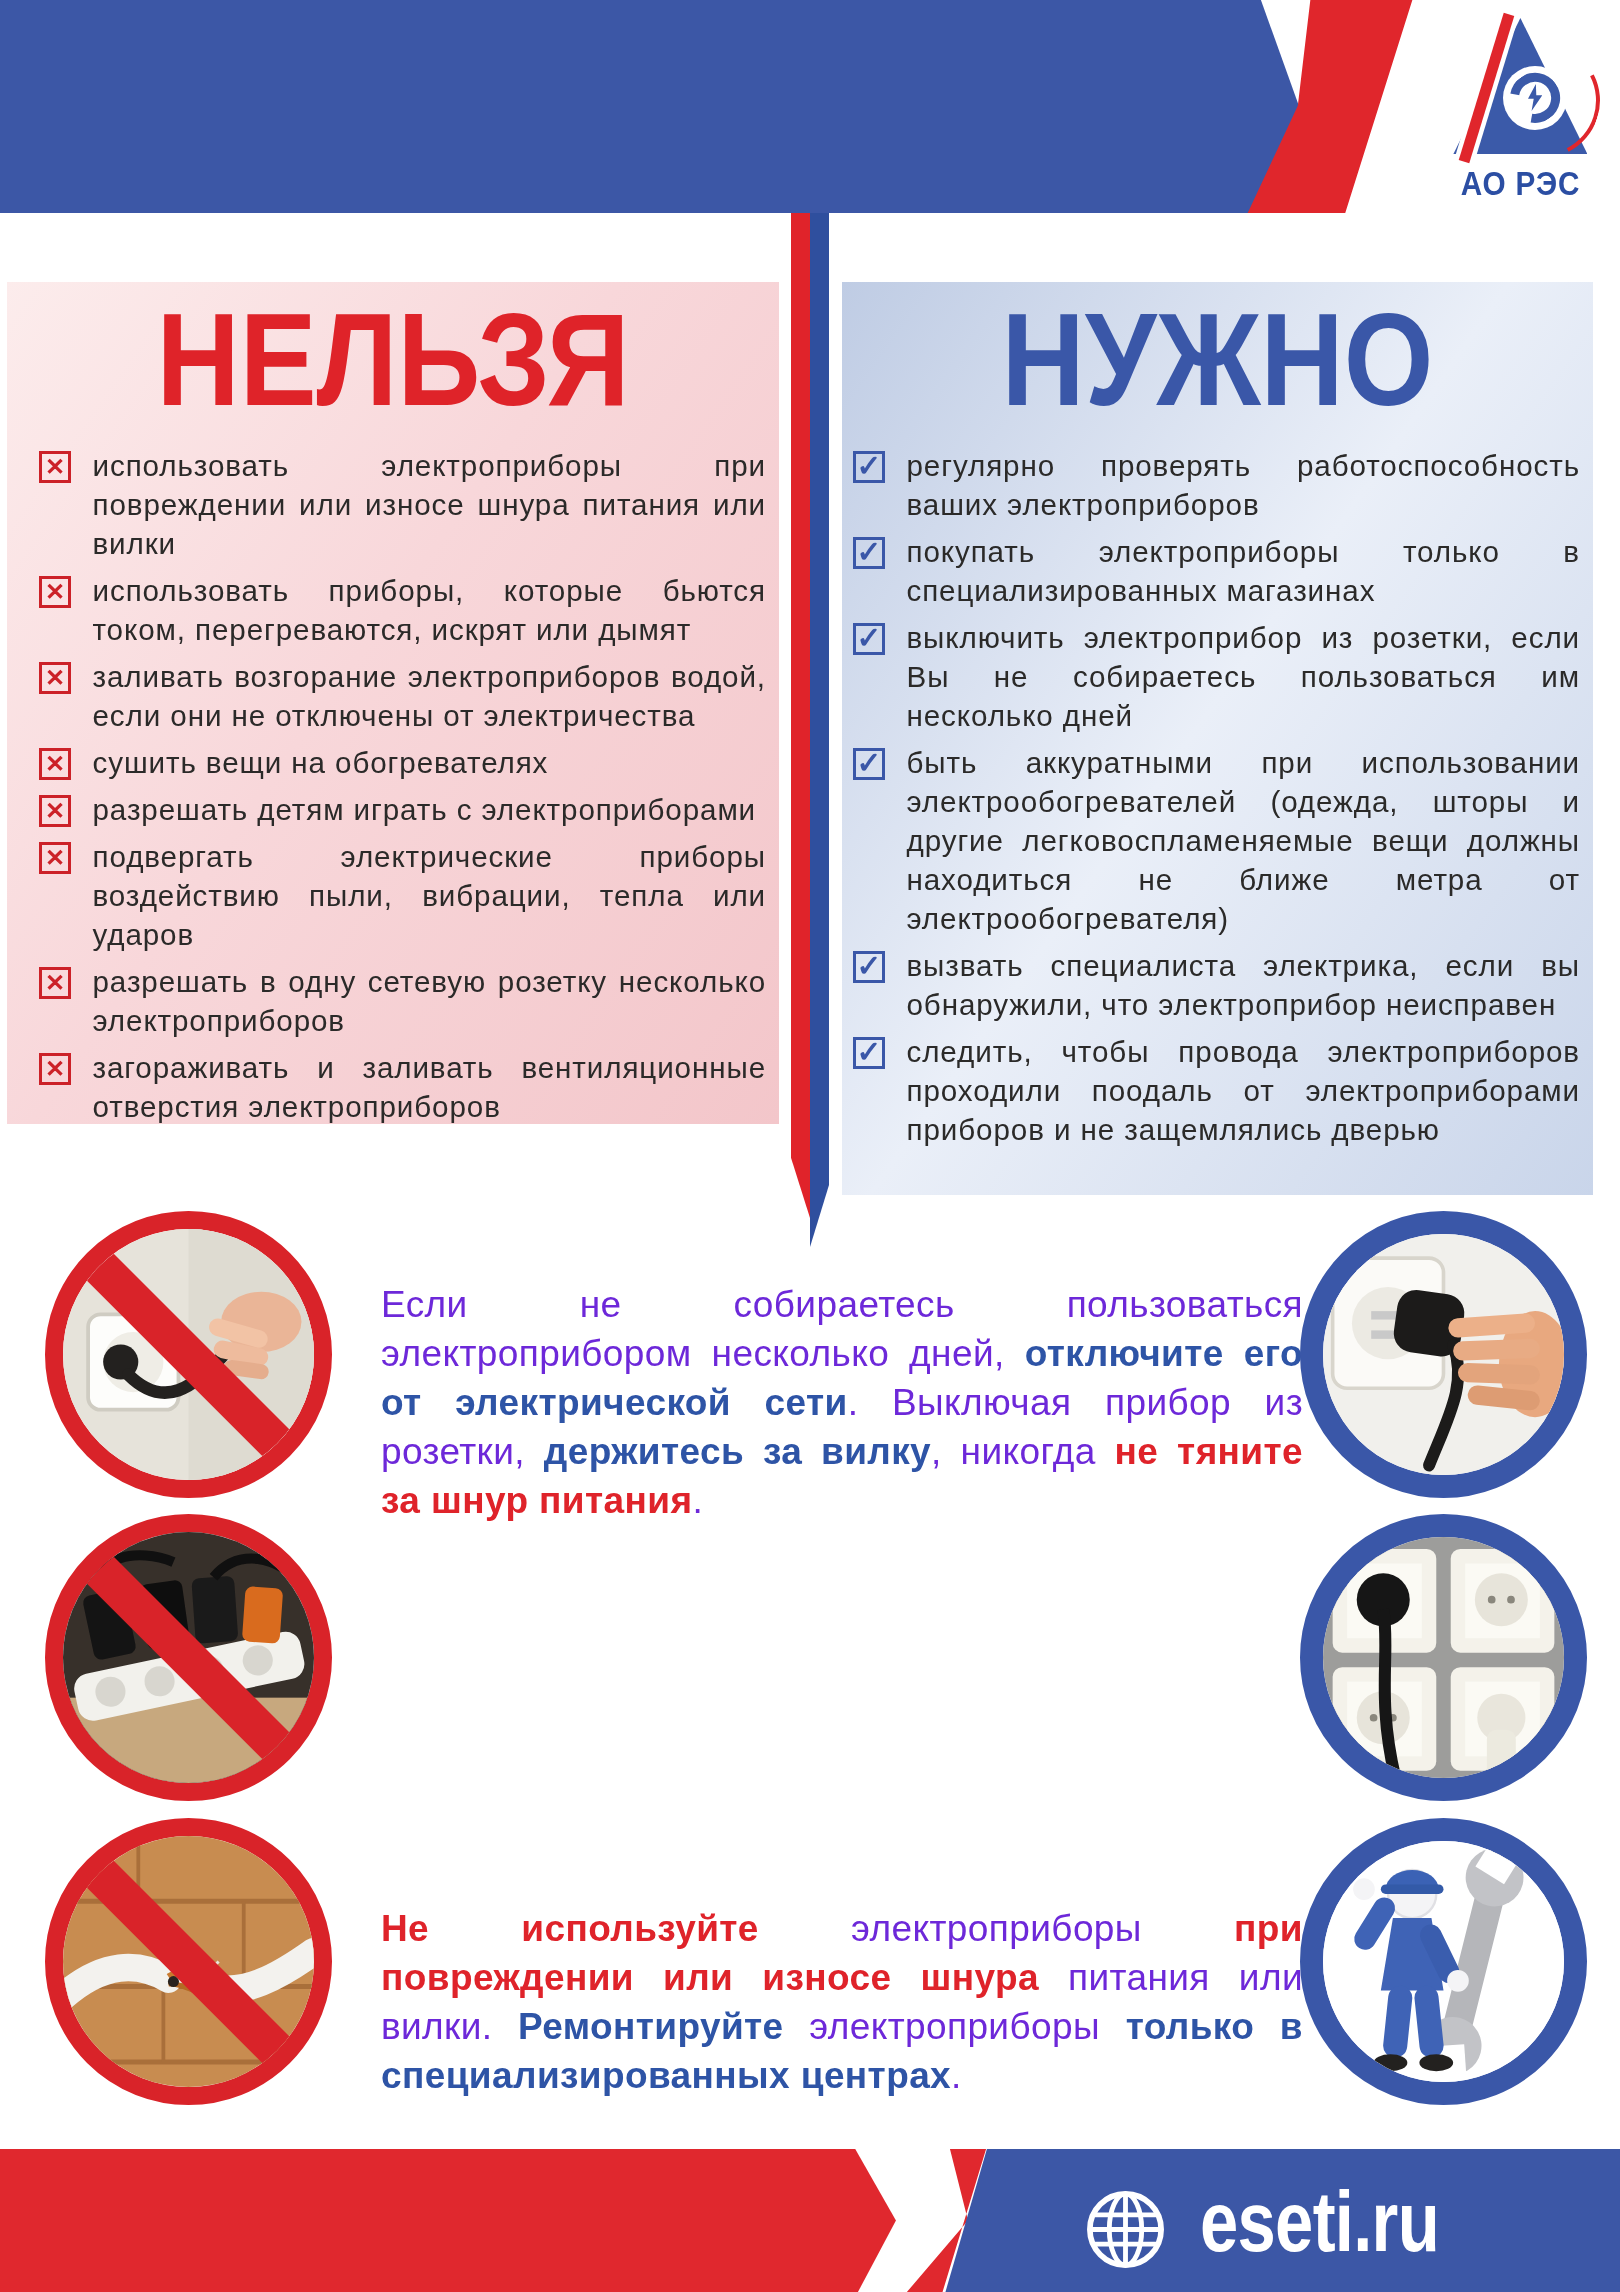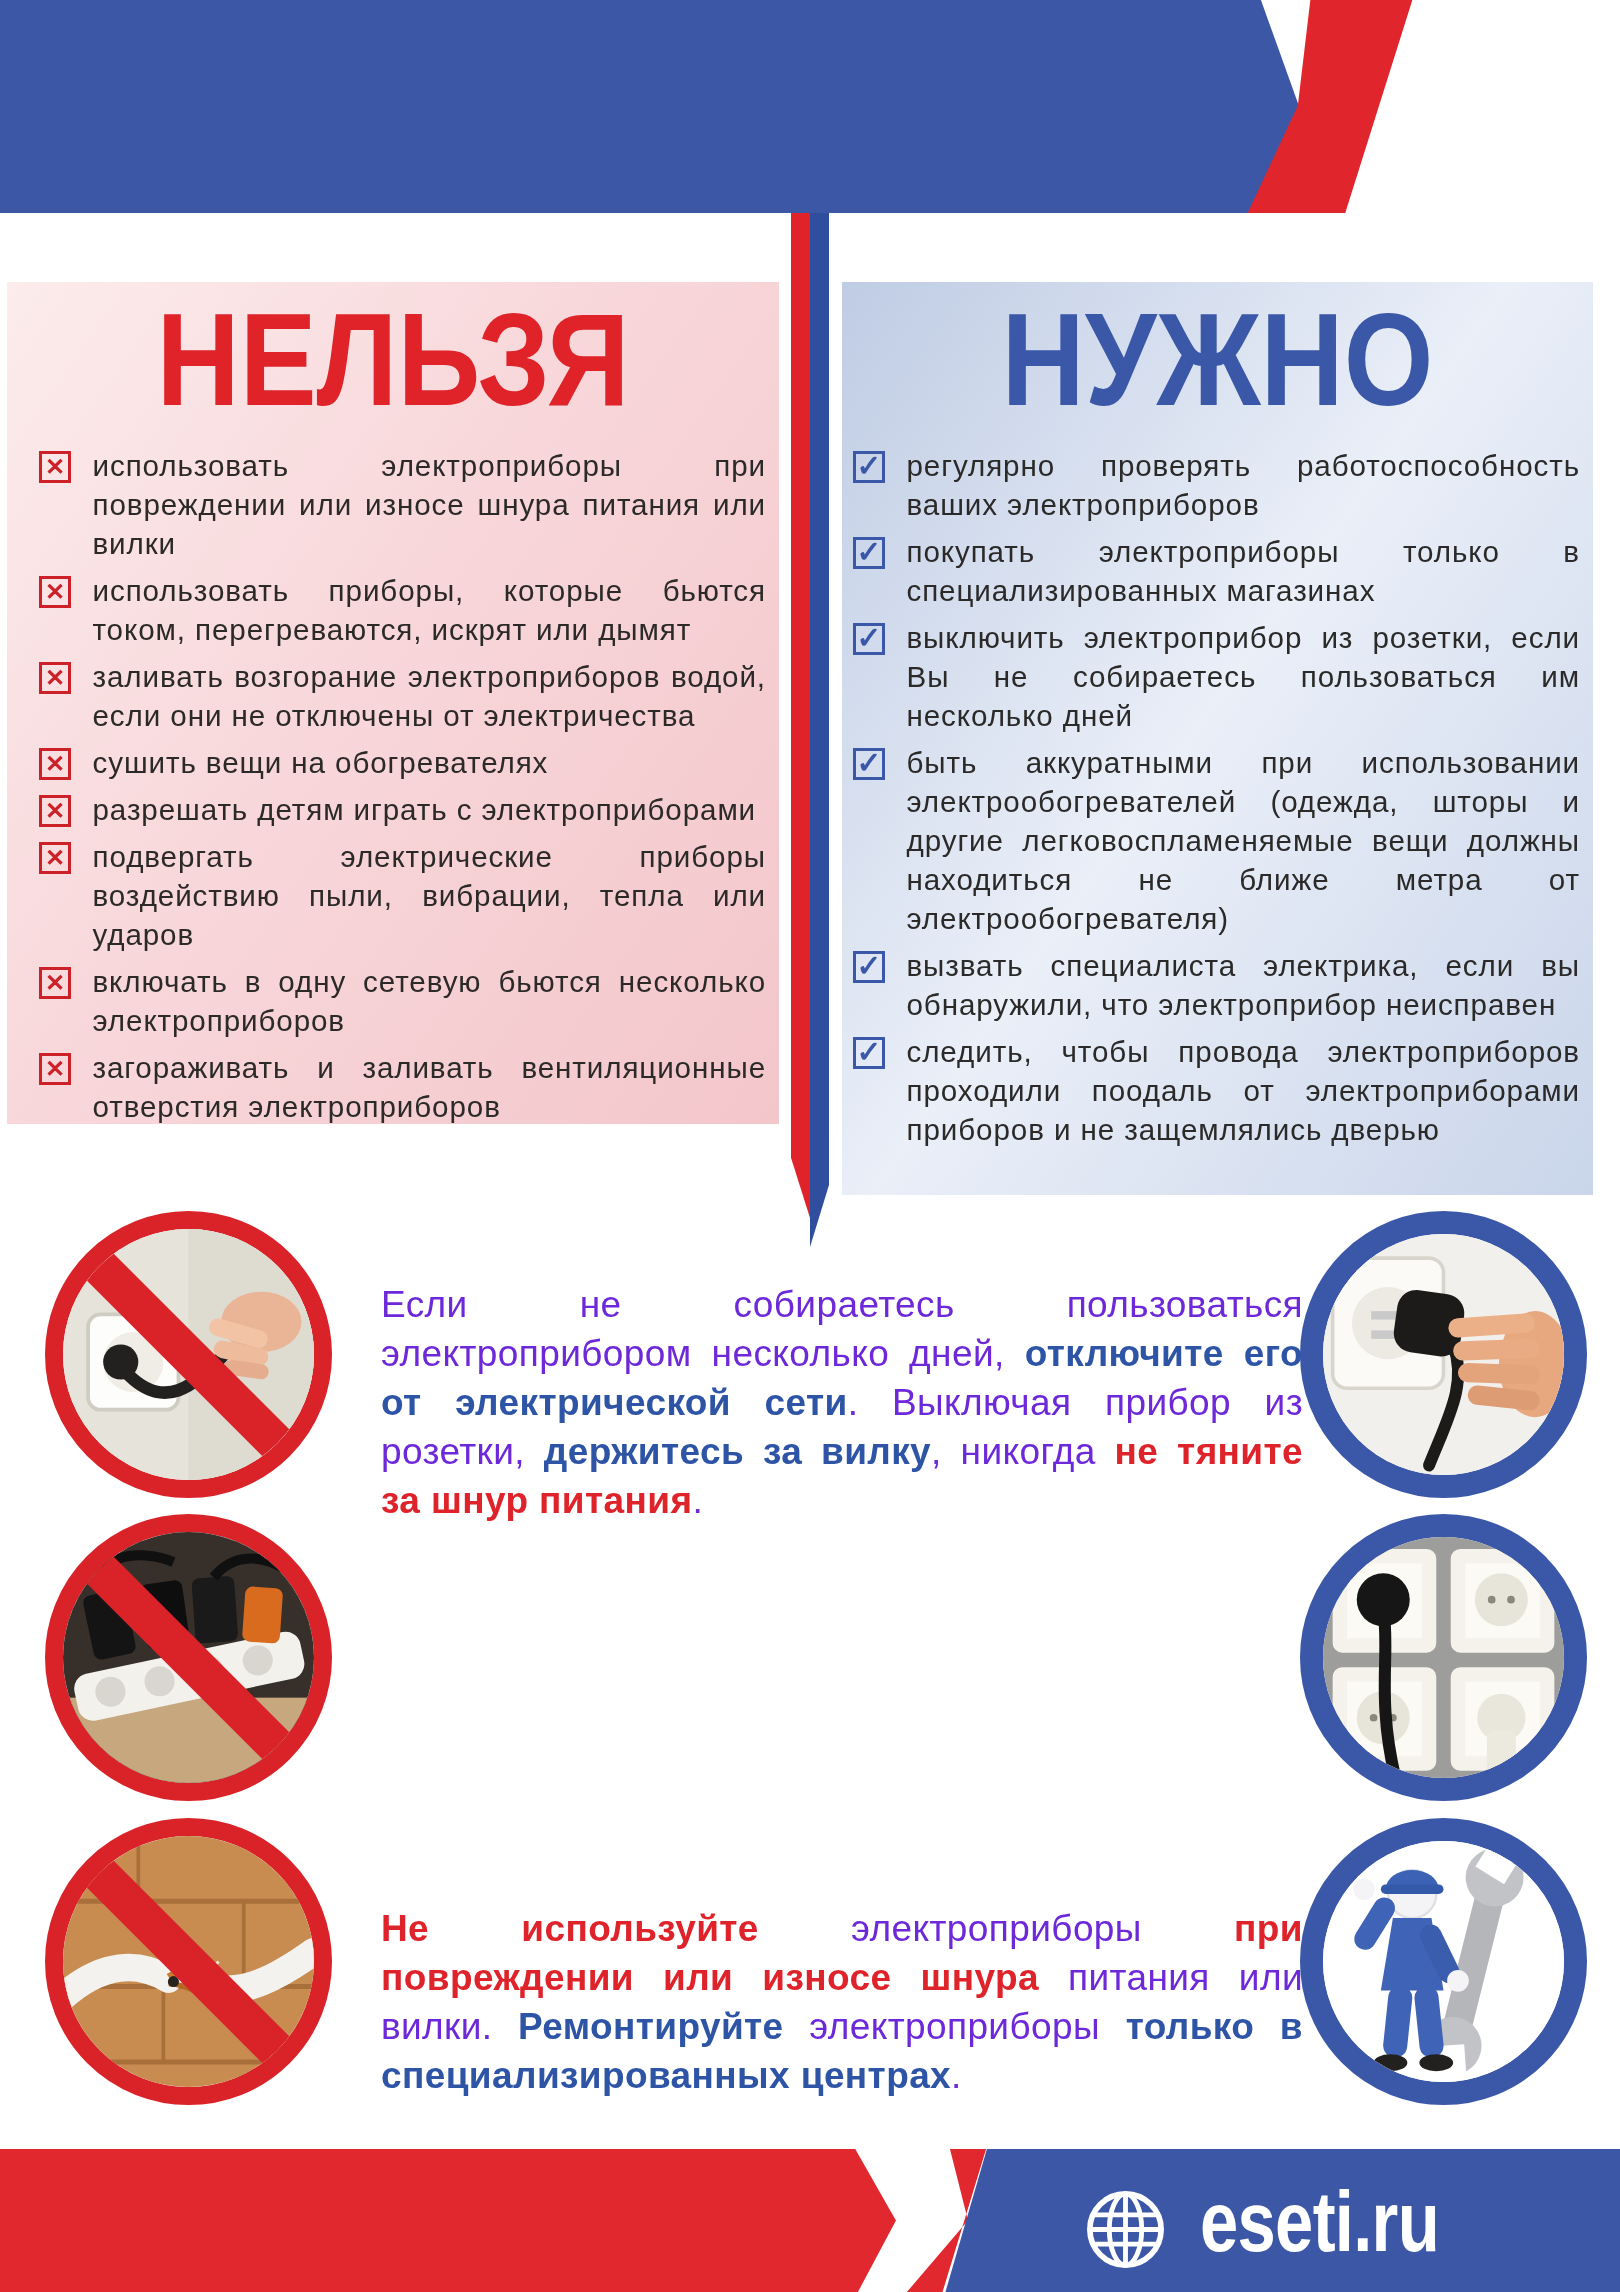--- a/index.html
+++ b/index.html
@@ -92,20 +92,30 @@
     line-height:100px;transform:scaleX(.8);transform-origin:left center;white-space:nowrap;letter-spacing:-0.9px;}
 </style>
 </head>
 <body>
 
 <div id="poster">
 
   <div class="header-band"></div>
   <div class="header-chevron"></div>
 
+  <div class="logo">
+    <div class="logo-tri"></div>
+    <div class="logo-arc"></div>
+    <div class="logo-bolt"></div>
+    <div class="logo-circle">
+      <div class="logo-ring"></div>
+      <div class="logo-zap"></div>
+    </div>
+    <div class="logo-label">АО РЭС</div>
+  </div>
 
   <div class="col-left"></div>
   <div class="col-right"></div>
   <div class="ribbon-red"></div>
   <div class="ribbon-blue"></div>
 
   <div class="col-heading heading-dont">НЕЛЬЗЯ</div>
   <div class="col-heading heading-do">НУЖНО</div>
 
   <div class="list list-dont">
@@ -128,21 +138,21 @@
       <div class="item">
         <span class="mark mark-red">✕</span>
         <span class="txt">разрешать детям играть с электроприборами</span>
       </div>
       <div class="item">
         <span class="mark mark-red">✕</span>
         <span class="txt">подвергать электрические приборы воздействию пыли, вибрации, тепла или ударов</span>
       </div>
       <div class="item">
         <span class="mark mark-red">✕</span>
-        <span class="txt">включать в одну сетевую бьются несколько электроприборов</span>
+        <span class="txt">разрешать в одну сетевую розетку несколько электроприборов</span>
       </div>
       <div class="item">
         <span class="mark mark-red">✕</span>
         <span class="txt">загораживать и заливать вентиляционные отверстия электроприборов</span>
       </div>
     </div>
   <div class="list list-do">
       <div class="item">
         <span class="mark mark-blue">✓</span>
         <span class="txt">регулярно проверять работоспособность ваших электроприборов</span>

